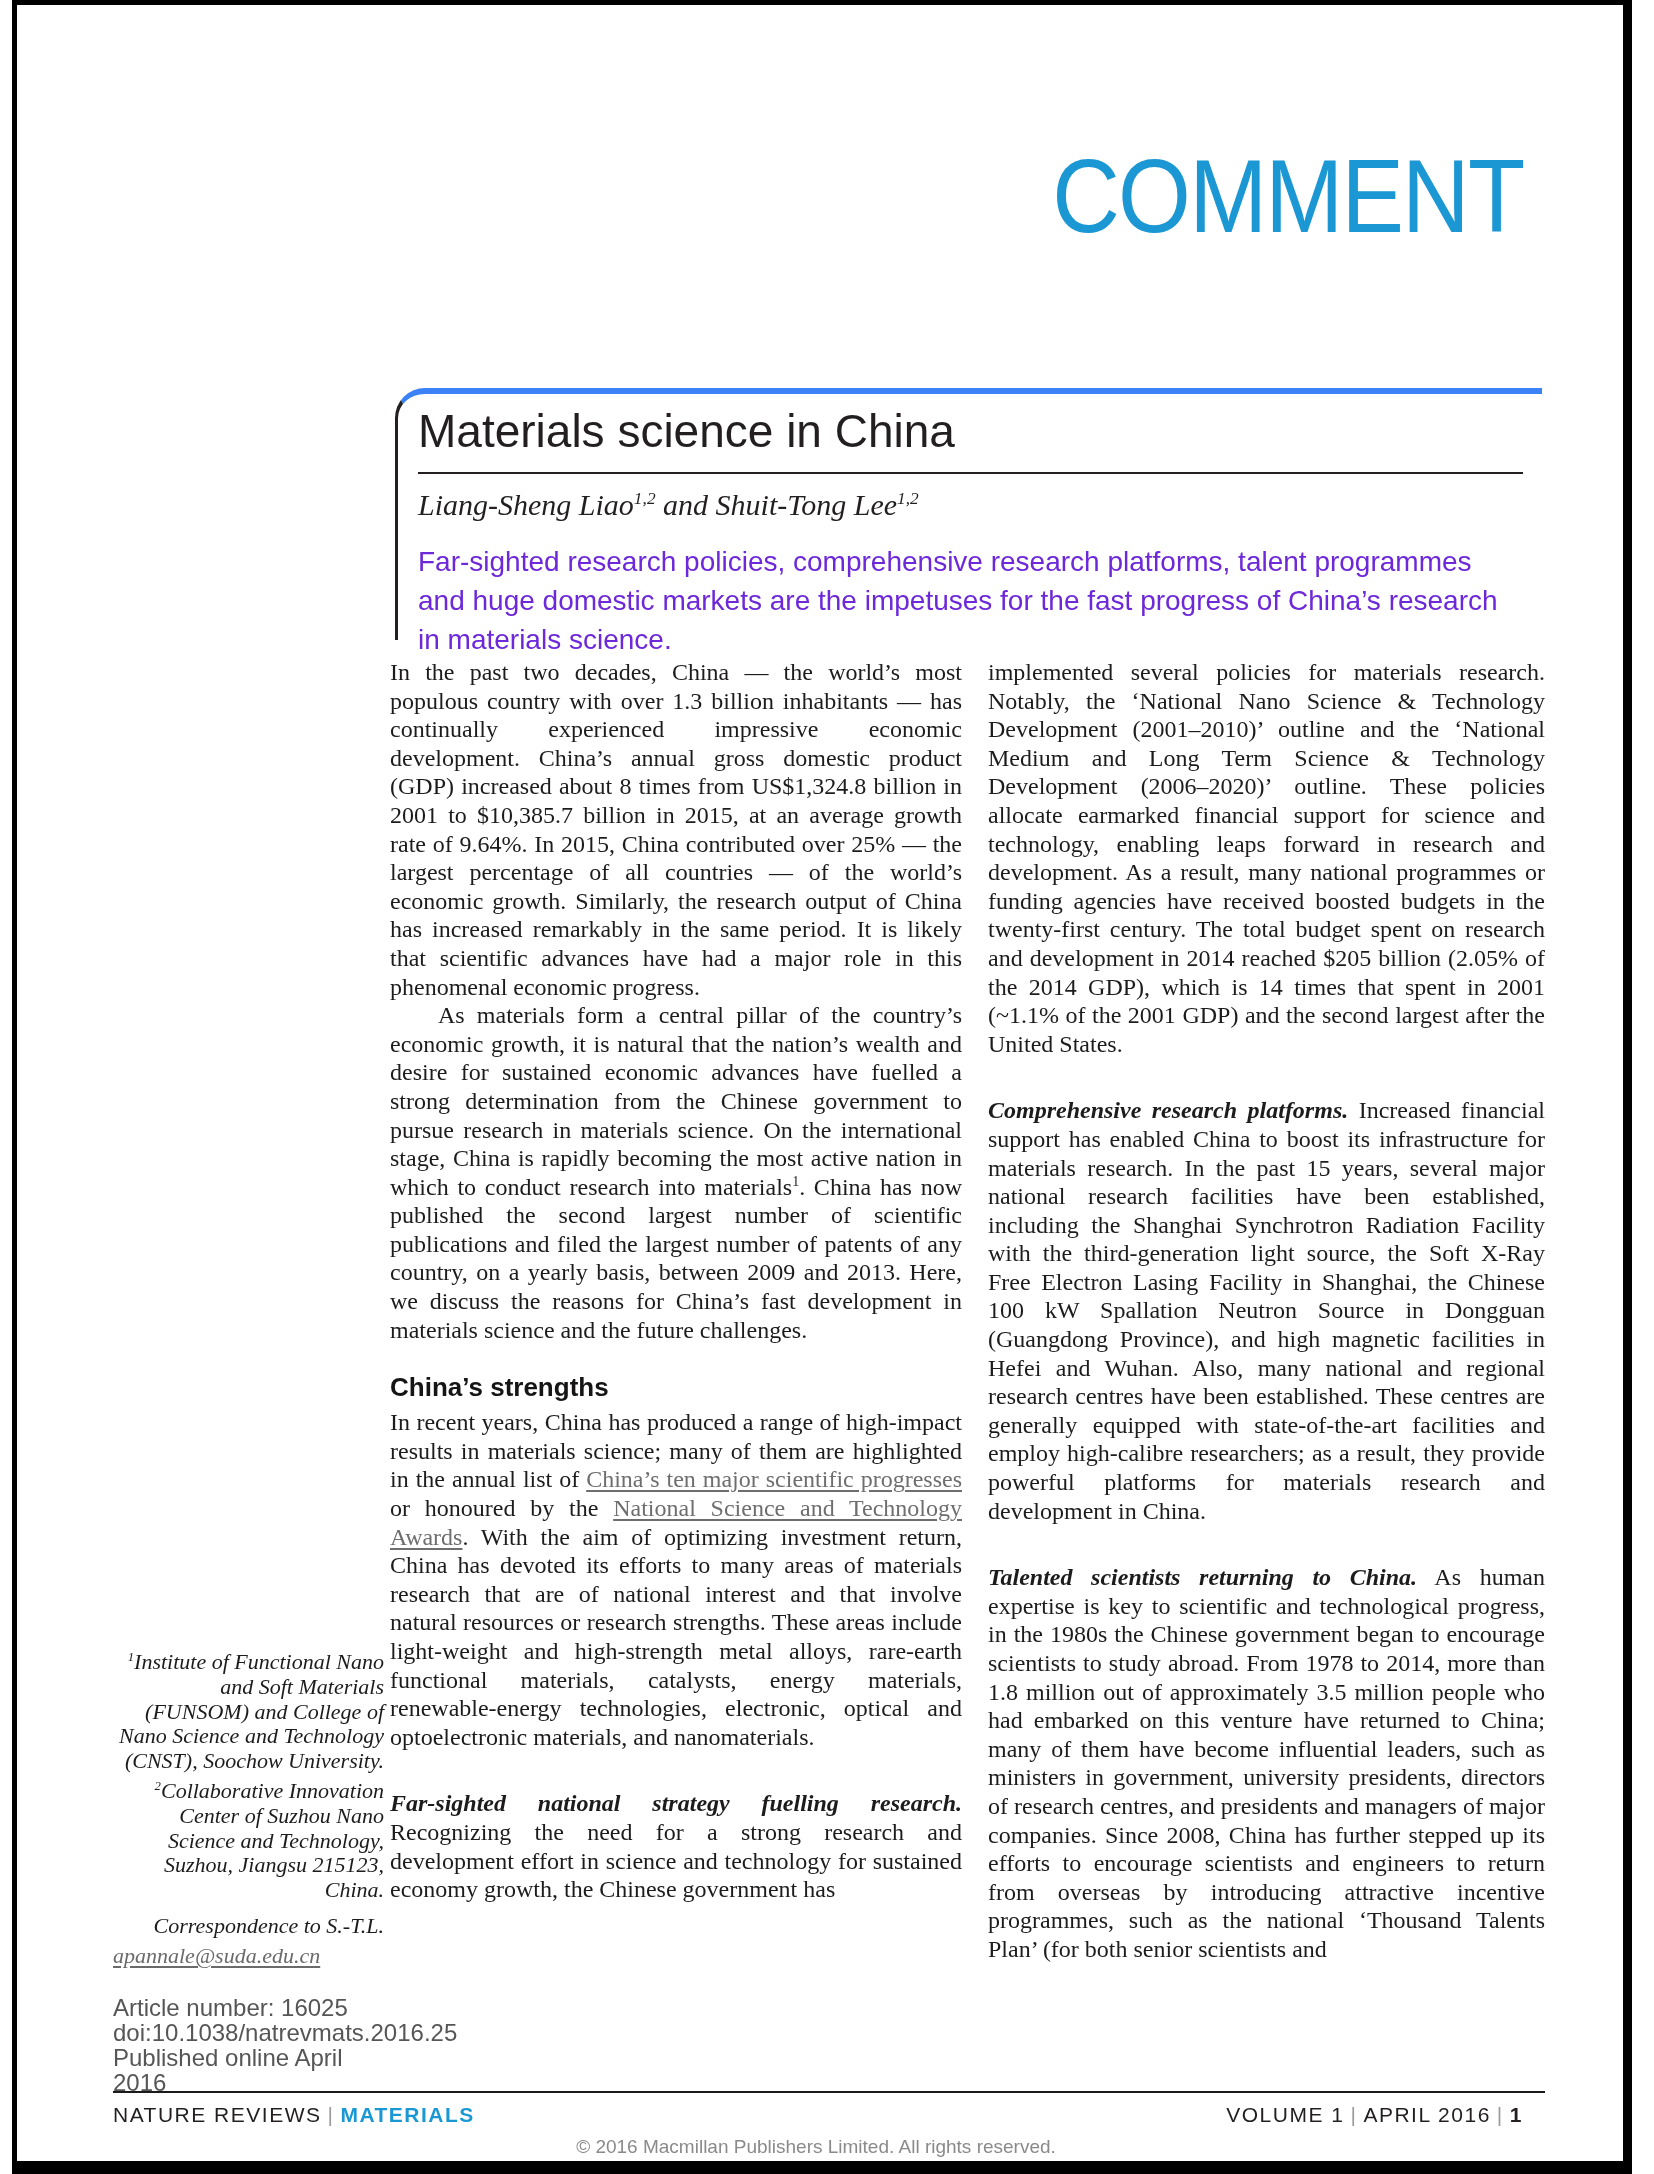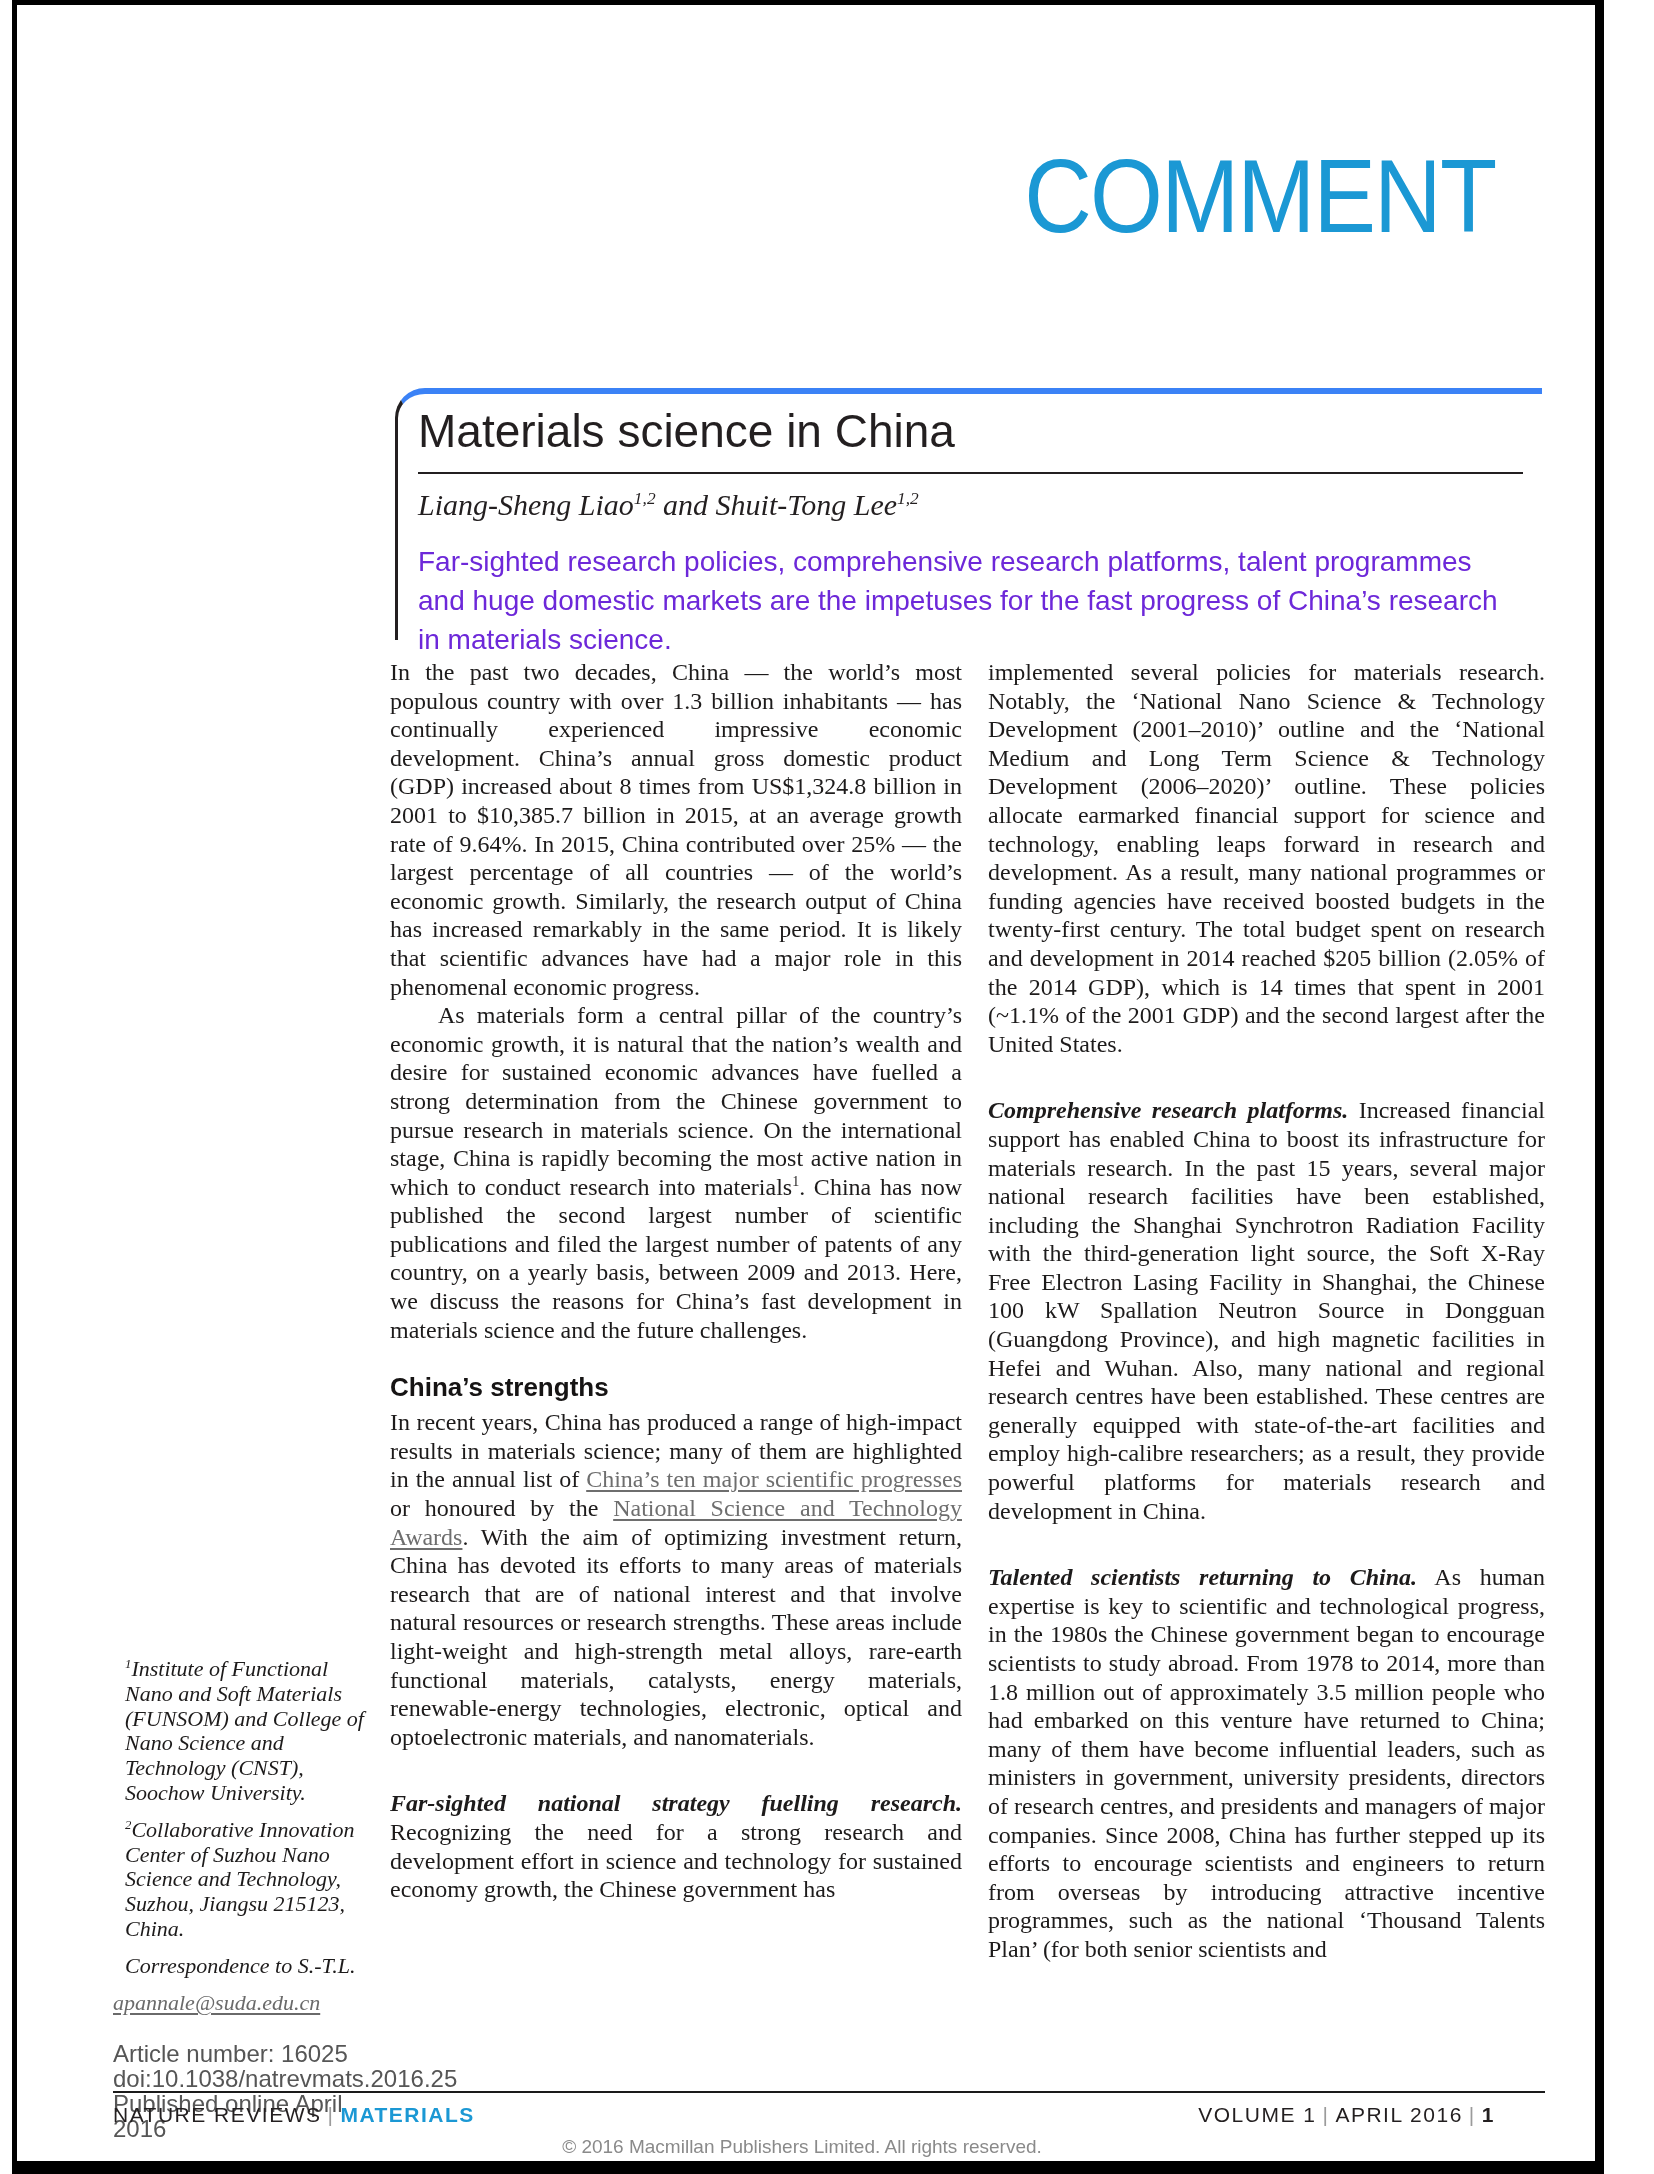--- a/index.html
+++ b/index.html
@@ -1,18 +1,18 @@
 <!DOCTYPE html>
 <html><head>
 <meta charset="utf-8">
 <title>Page</title>
 <style>
   html,body{margin:0;padding:0;background:#ffffff;}
   .page{position:relative;width:1604px;height:2174px;background:#ffffff;overflow:hidden;
-        font-family:"Liberation Serif","DejaVu Serif",serif;color:#1d1b1b;}
+        font-family:"Liberation Serif","DejaVu Serif",serif;color:#1d1b1b;padding-left:28px;}
   .frame{position:absolute;left:12px;top:0;right:0;bottom:0;
          border-left:5px solid #000;border-top:5px solid #000;
          border-right:9px solid #000;border-bottom:13px solid #000;pointer-events:none;}
   .kicker{position:absolute;top:148px;right:109px;font-family:"Liberation Sans","DejaVu Sans",sans-serif;
           font-weight:400;font-size:104px;line-height:96px;letter-spacing:-2px;
           transform:scaleX(0.9);transform-origin:100% 50%;}
   .titlebox{position:absolute;left:395px;top:388px;width:1147px;height:252px;
             border-top:6px solid #3b82f6;border-left:3px solid #231f20;
             border-top-left-radius:30px;padding-left:20px;box-sizing:border-box;}
   .article-title{margin:0;padding-top:12px;font-family:"Liberation Sans","DejaVu Sans",sans-serif;
@@ -27,21 +27,21 @@
   .col p{margin:0;}
   .p-indent{text-indent:2em;}
   .p-spaced{margin-top:38px !important;}
   .sec-heading{margin:28px 0 6px 0;font-family:"Liberation Sans","DejaVu Sans",sans-serif;
                font-weight:bold;font-size:26px;line-height:30px;color:#161414;text-align:left;}
   .run-sup{font-size:58%;vertical-align:super;line-height:0;}
   .run-link{color:#6e6e6e;text-decoration:underline;text-underline-offset:3px;cursor:pointer;}
   .run-runin{font-weight:bold;font-style:italic;}
   .sidebar{position:absolute;left:113px;top:1645px;width:276px;font-style:italic;
            font-size:22px;line-height:24.8px;color:#1d1b1b;}
-  .sidebar p{margin:12px;}
+  .sidebar p{margin:5px;text-align:right;}
   .sidebar .corr{margin-top:11px;}
   .email{color:#6a6a6a;text-decoration:underline;text-underline-offset:3px;cursor:pointer;display:inline-block;}
   .article-info{margin-top:26px;font-style:normal;font-family:"Liberation Sans","DejaVu Sans",sans-serif;
                 font-size:24px;line-height:25px;color:#565656;}
   .footer-rule{position:absolute;left:113px;top:2091px;width:1432px;border:none;border-top:2px solid #1a1a1a;margin:0;}
   .footer-line{position:absolute;top:2103px;font-family:"Liberation Sans","DejaVu Sans",sans-serif;
                font-size:21px;letter-spacing:1.5px;color:#231f20;white-space:nowrap;}
   .footer-left{left:113px;}
   .footer-right{right:109px;}
   .footer-sep{color:#9b9b9b;padding:0 6px;font-weight:normal;}

